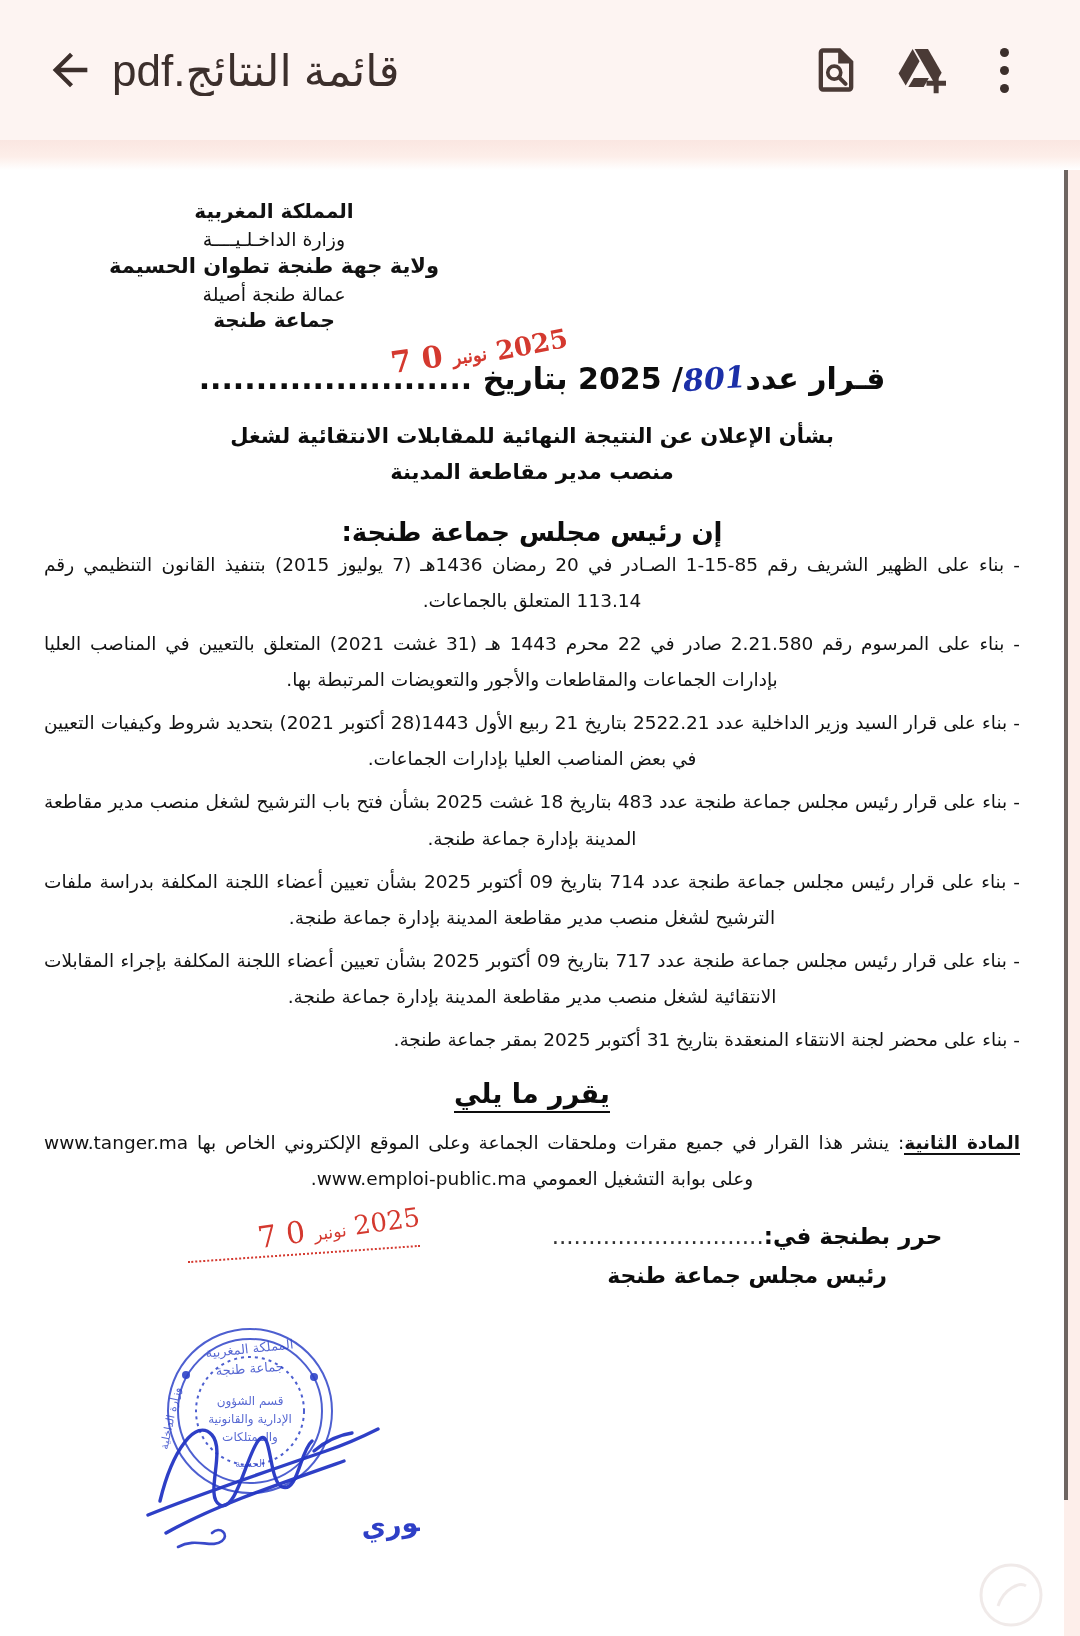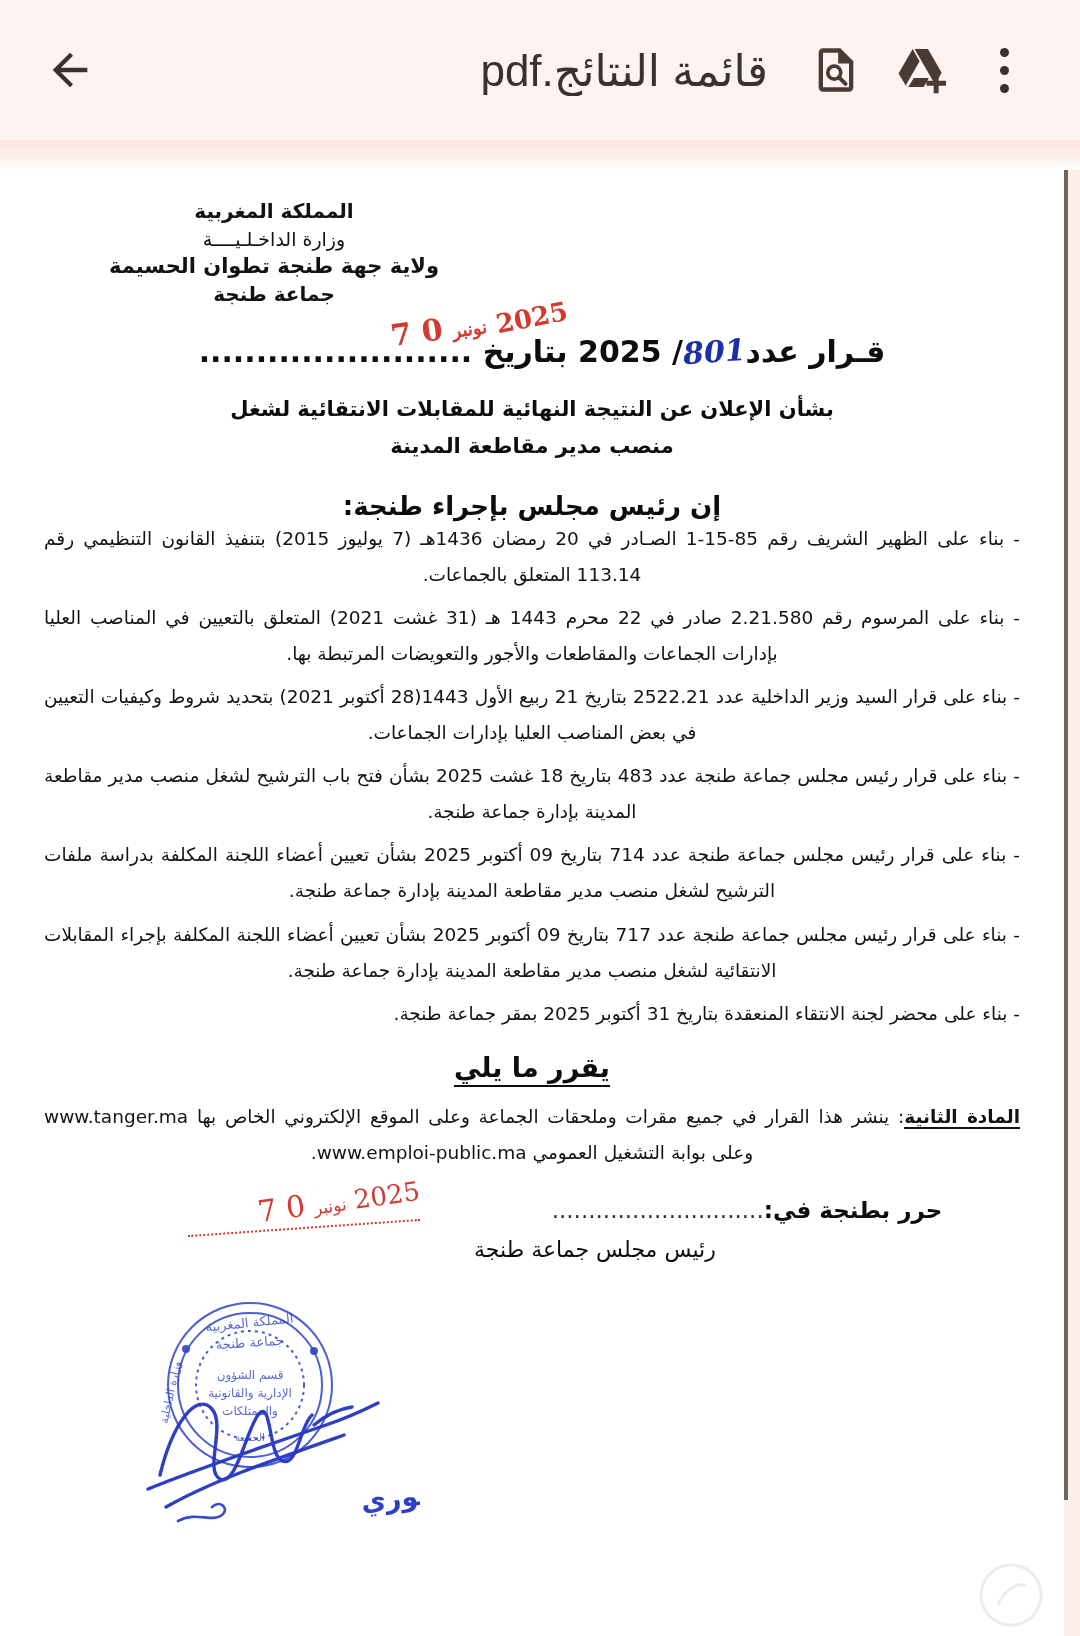--- a/index.html
+++ b/index.html
@@ -26,21 +26,21 @@
   .bar-btn {
     width: 84px; height: 84px; flex: 0 0 84px;
     display: flex; align-items: center; justify-content: center;
     border-radius: 50%;
     color: #4a3a36;
   }
   .title {
     flex: 1 1 auto;
     font-size: 44px;
     color: #3c2f2c;
-    text-align: right;
+    text-align: left;
     padding-right: 26px;
     white-space: nowrap;
     overflow: hidden;
     direction: rtl;
   }
   .icon-svg { display: block; }
   .dots { display: flex; flex-direction: column; align-items: center; gap: 9px; }
   .dots i { width: 9px; height: 9px; border-radius: 50%; background: #3c2f2c; display: block; }
 
   
@@ -170,22 +170,22 @@
   }
   .stamp-sign .sday { font-size: 30px; letter-spacing: 7px; }
   .stamp-sign .smon { font-size: 17px; }
   .stamp-sign .syr  { font-size: 26px; }
   .stamp-underline {
     position: absolute; top: 30px; right: 600px; width: 232px; height: 2px;
     border-bottom: 2px dotted #d4392f; transform: rotate(-4deg);
   }
   .signtitle {
     margin-top: 14px;
-    font-weight: normal; font-size: 22px; color: #0d0d0d;
-    text-align: left;
+    font-weight: bold; font-size: 22px; color: #0d0d0d;
+    text-align: center;
     padding-left: 430px;
   }
   .seal-area {
     position: absolute; top: 78px; right: 600px;
     width: 320px; height: 250px;
   }
   .seal-svg { position: absolute; top: 0; right: 0; }
   .watermark {
     position: absolute; bottom: 6px; right: 18px;
     width: 70px; height: 70px; opacity: .18;
@@ -247,41 +247,42 @@
   </div>
   <div class="appbar-shadow"></div>
 
   <div class="page">
     <div class="doc">
 
       <div class="letterhead">
         <div class="l1">المملكة المغربية</div>
         <div class="l2">وزارة الداخـلـيــــة</div>
         <div class="l3">ولاية جهة طنجة تطوان الحسيمة</div>
+        <div class="l4">عمالة طنجة أصيلة</div>
         <div class="l5">جماعة طنجة</div>
       </div>
 
       <div class="decision-line">
         <span>قـرار عدد</span><span class="hw-number">801</span><span>/ 2025</span>
         <span>بتاريخ</span>
         <span class="dots-fill">........................</span>
 
         <span class="red-stamp stamp-top">
           <span class="syr">2025</span>
           <span class="smon">نونبر</span>
           <span class="sday">0 7</span>
         </span>
       </div>
 
       <div class="subject">
         <div>بشأن الإعلان عن النتيجة النهائية للمقابلات الانتقائية لشغل</div>
         <div>منصب مدير مقاطعة المدينة</div>
       </div>
 
-      <div class="preamble">إن رئيس مجلس بإجراء طنجة:</div>
+      <div class="preamble">إن رئيس مجلس جماعة طنجة:</div>
 
       <div class="clauses">
         <div class="clause">- بناء على الظهير الشريف رقم 85-15-1 الصـادر في 20 رمضان 1436هـ (7 يوليوز 2015) بتنفيذ القانون التنظيمي رقم 113.14 المتعلق بالجماعات.</div>
         <div class="clause">- بناء على المرسوم رقم 2.21.580 صادر في 22 محرم 1443 هـ (31 غشت 2021) المتعلق بالتعيين في المناصب العليا بإدارات الجماعات والمقاطعات والأجور والتعويضات المرتبطة بها.</div>
         <div class="clause">- بناء على قرار السيد وزير الداخلية عدد 2522.21 بتاريخ 21 ربيع الأول 1443(28 أكتوبر 2021) بتحديد شروط وكيفيات التعيين في بعض المناصب العليا بإدارات الجماعات.</div>
         <div class="clause">- بناء على قرار رئيس مجلس جماعة طنجة عدد 483 بتاريخ 18 غشت 2025 بشأن فتح باب الترشيح لشغل منصب مدير مقاطعة المدينة بإدارة جماعة طنجة.</div>
         <div class="clause">- بناء على قرار رئيس مجلس جماعة طنجة عدد 714 بتاريخ 09 أكتوبر 2025 بشأن تعيين أعضاء اللجنة المكلفة بدراسة ملفات الترشيح لشغل منصب مدير مقاطعة المدينة بإدارة جماعة طنجة.</div>
         <div class="clause">- بناء على قرار رئيس مجلس جماعة طنجة عدد 717 بتاريخ 09 أكتوبر 2025 بشأن تعيين أعضاء اللجنة المكلفة بإجراء المقابلات الانتقائية لشغل منصب مدير مقاطعة المدينة بإدارة جماعة طنجة.</div>
         <div class="clause jl" style="text-align:center">- بناء على محضر لجنة الانتقاء المنعقدة بتاريخ 31 أكتوبر 2025 بمقر جماعة طنجة.</div>
       </div>

